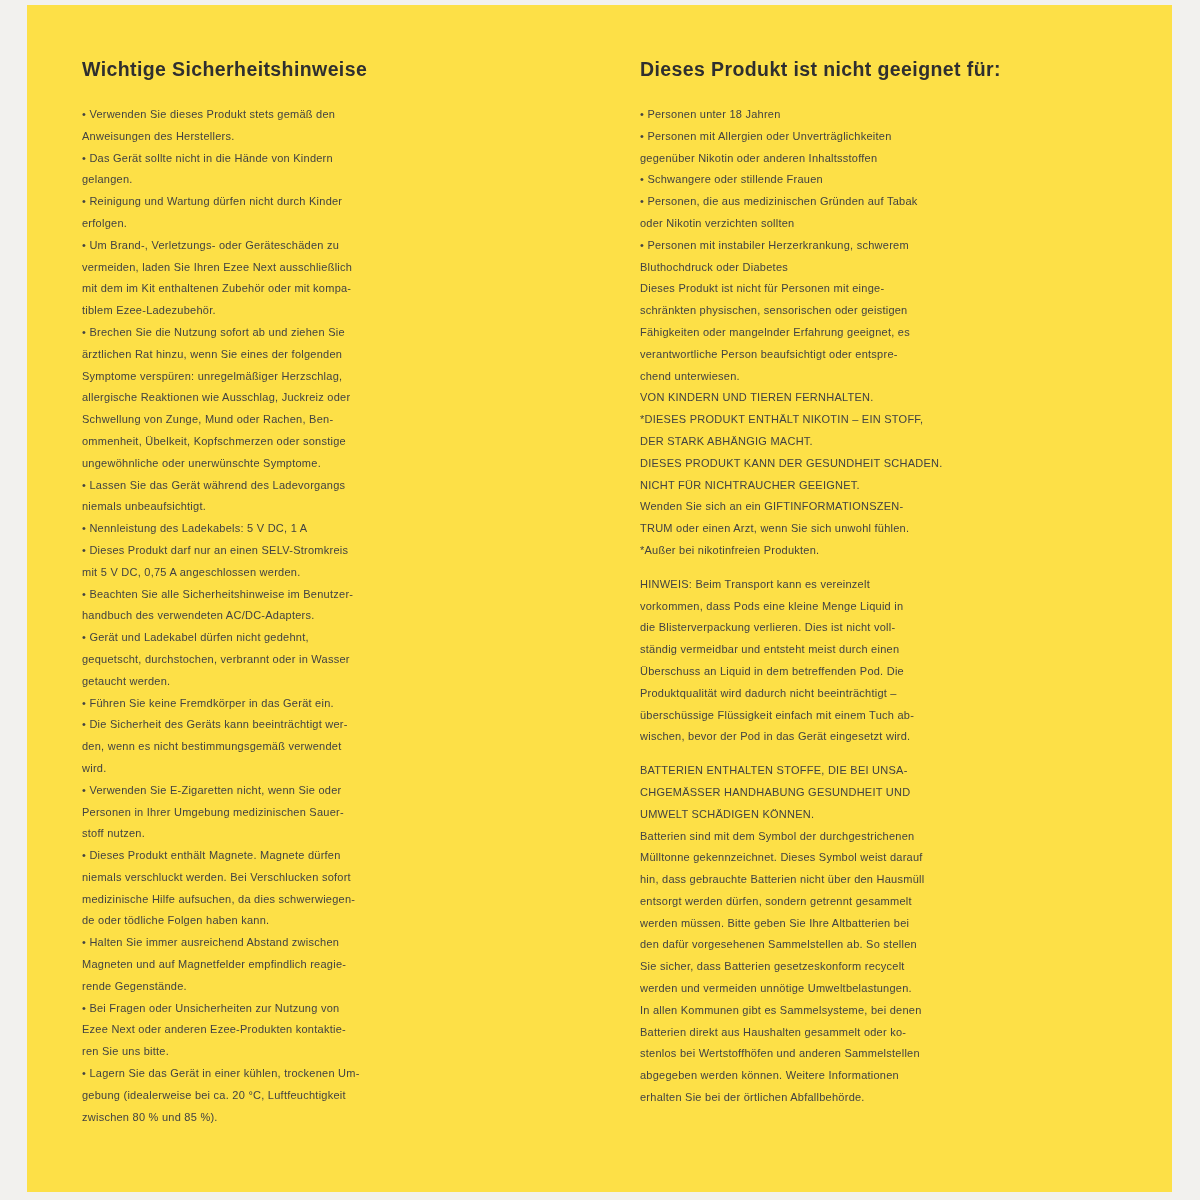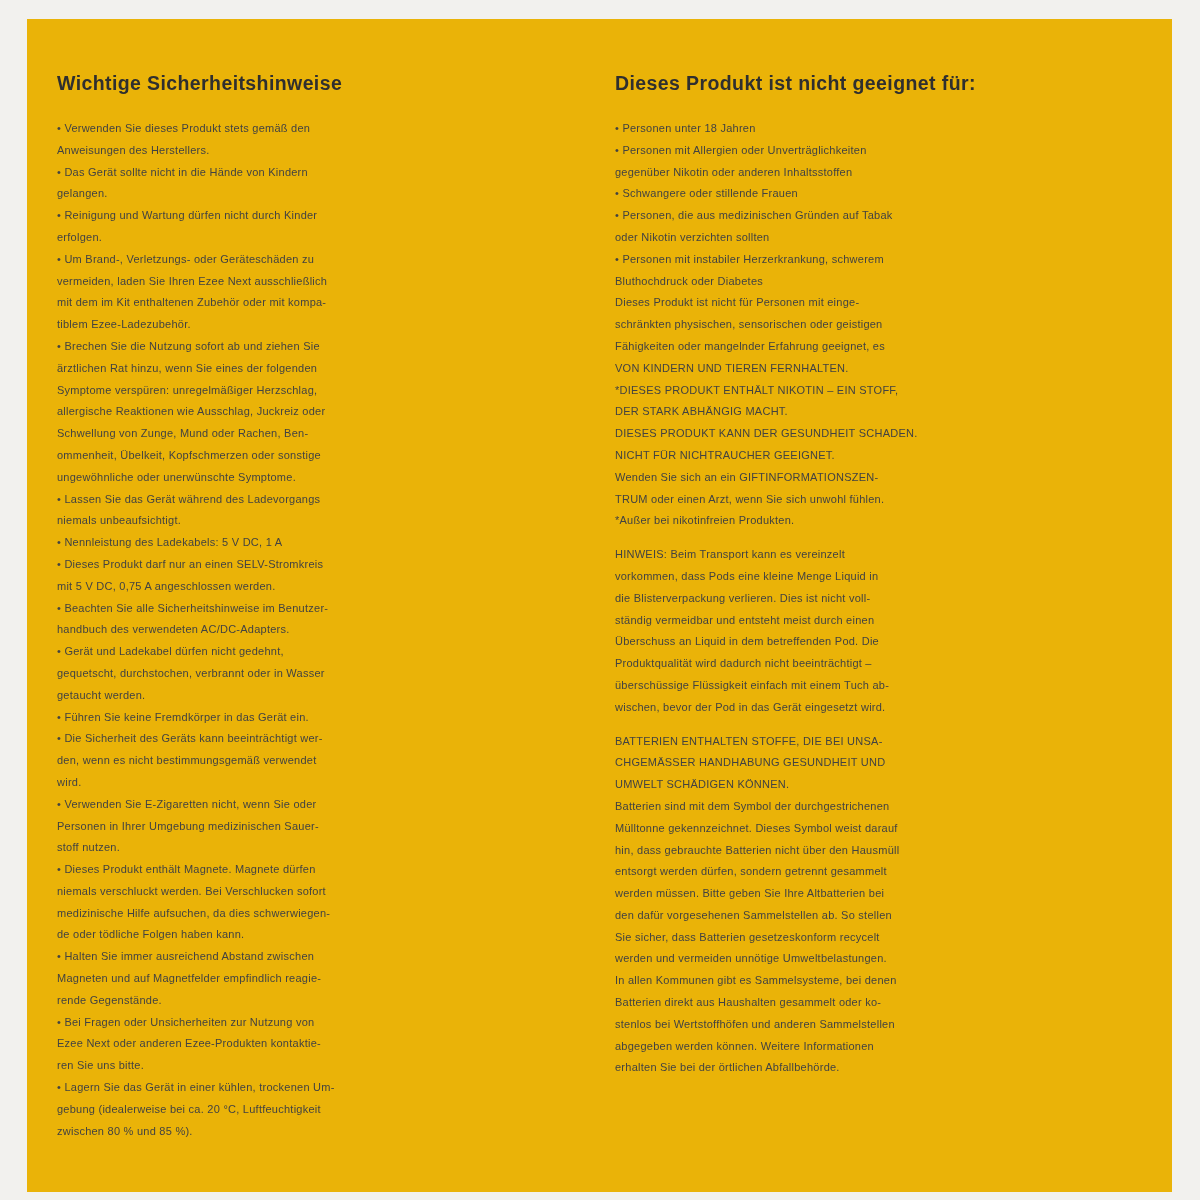--- a/index.html
+++ b/index.html
@@ -13,24 +13,23 @@
     font-family: "Liberation Sans", sans-serif;
     overflow: hidden;
     position: relative;
   }
   .page {
     position: absolute;
     left: 27px;
     top: 5px;
     right: 28px;
     bottom: 8px;
-    background: #eab308;
+    background: #fde047;
     box-sizing: border-box;
-    padding: 52px 0 0 30px;
-    margin-top: 14px;
+    padding: 52px 0 0 55px;
   }
   .columns {
     display: grid;
     grid-template-columns: 487px 487px;
     column-gap: 71px;
   }
   .col-heading {
     font-size: 19.5px;
     font-weight: 700;
     letter-spacing: 0.4px;
@@ -180,21 +179,23 @@
 
           <div class="text-line">Bluthochdruck oder Diabetes</div>
 
           <div class="text-line">Dieses Produkt ist nicht für Personen mit einge-</div>
 
           <div class="text-line">schränkten physischen, sensorischen oder geistigen</div>
 
           <div class="text-line">Fähigkeiten oder mangelnder Erfahrung geeignet, es</div>
 
 
-
+          <div class="text-line">verantwortliche Person beaufsichtigt oder entspre-</div>
+
+          <div class="text-line">chend unterwiesen.</div>
 
           <div class="text-line">VON KINDERN UND TIEREN FERNHALTEN.</div>
 
           <div class="text-line">*DIESES PRODUKT ENTHÄLT NIKOTIN – EIN STOFF,</div>
 
           <div class="text-line">DER STARK ABHÄNGIG MACHT.</div>
 
           <div class="text-line">DIESES PRODUKT KANN DER GESUNDHEIT SCHADEN.</div>
 
           <div class="text-line">NICHT FÜR NICHTRAUCHER GEEIGNET.</div>

